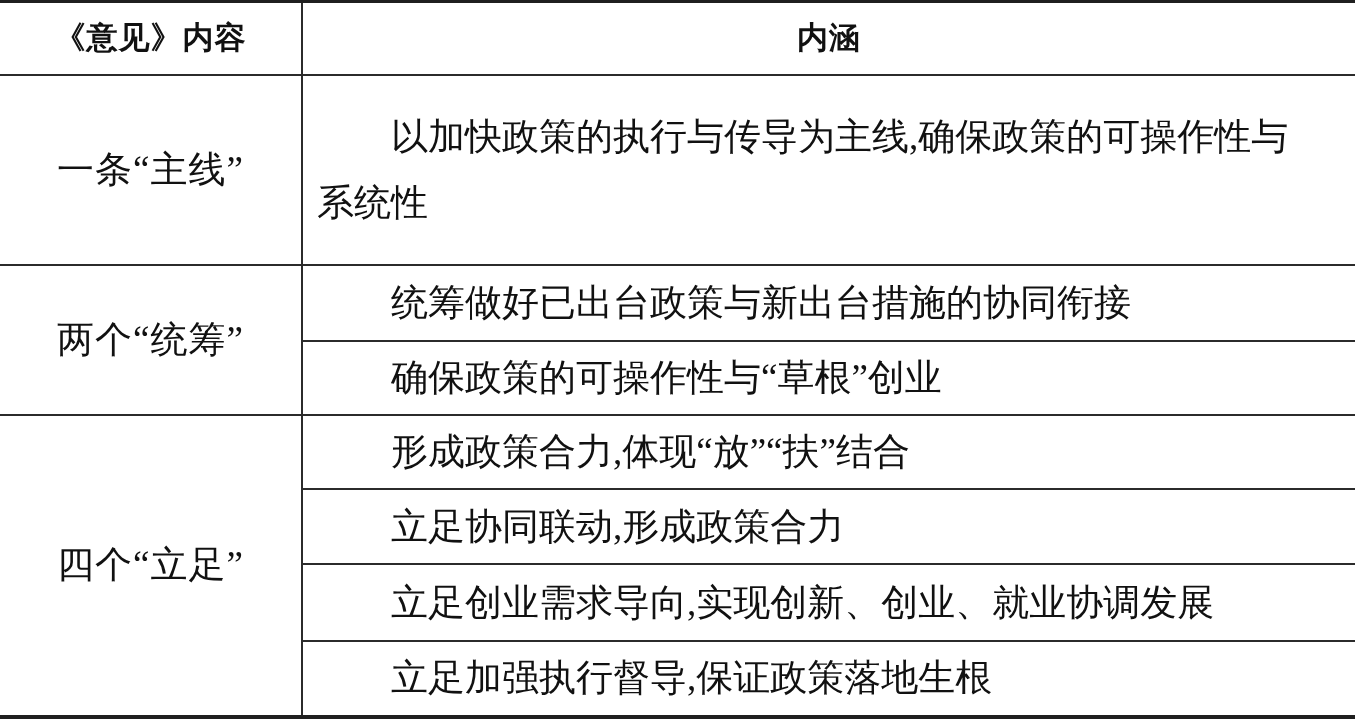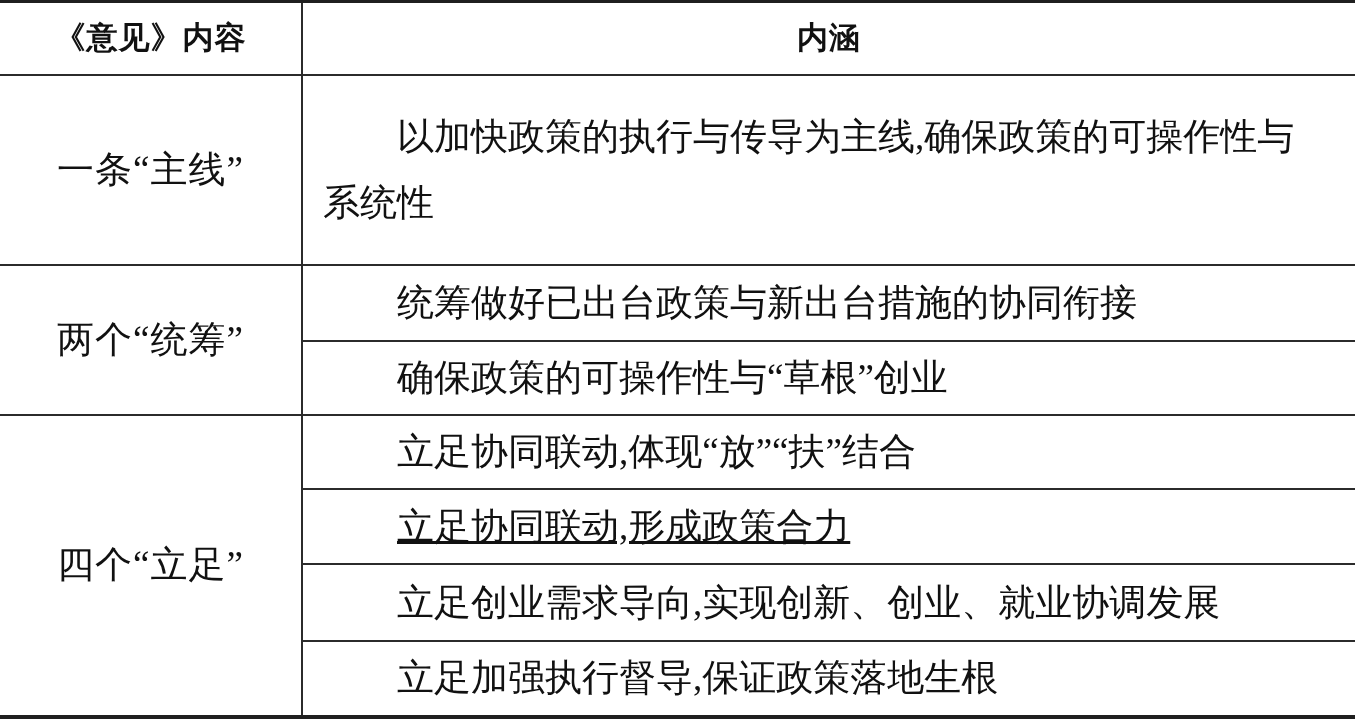--- a/index.html
+++ b/index.html
@@ -25,21 +25,21 @@
     border-bottom: 4px solid #1f1f1f;
   }
   col.c-label  { width: 302px; }
   col.c-detail { width: 1053px; }
 
   tr.h-row     { height: 73px; }
   tr.r1        { height: 190px; }
   tr.r2a       { height: 75px; }
   tr.r2b       { height: 74px; }
   tr.r3a       { height: 74px; }
-  tr.r3b       { height: 75px; text-decoration: underline; }
+  tr.r3b       { height: 75px; }
   tr.r3c       { height: 76px; }
   tr.r3d       { height: 76px; margin-top: 32px; }
 
   th, td {
     border-top: 2px solid #2b2b2b;
     vertical-align: middle;
     padding: 0;
   }
   tr.h-row th { border-top: none; }
 
@@ -56,21 +56,21 @@
     font-size: 31px;
     text-align: center;
     letter-spacing: 1px;
   }
   .label-text {
     font-size: 37px;
     letter-spacing: 1px;
     white-space: nowrap;
   }
   .cell-detail {
-    padding-left: 20px;
+    padding-left: 14px;
     padding-right: 14px;
   }
   .detail-line {
     font-size: 37px;
     text-indent: 2em;
     line-height: 66px;
     white-space: nowrap;
   }
   .para {
     max-width: 1010px;
@@ -118,21 +118,21 @@
       <td class="cell-detail">
         <div class="detail-line">确保政策的可操作性与“草根”创业</div>
       </td>
     </tr>
 
     <tr class="r3a">
       <td class="cell-label" rowspan="4">
         <span class="label-text">四个“立足”</span>
       </td>
       <td class="cell-detail">
-        <div class="detail-line">立足协同联动,体现“放”“扶”结合</div>
+        <div class="detail-line">形成政策合力,体现“放”“扶”结合</div>
       </td>
     </tr>
     <tr class="r3b">
       <td class="cell-detail">
         <div class="detail-line">立足协同联动,形成政策合力</div>
       </td>
     </tr>
     <tr class="r3c">
       <td class="cell-detail">
         <div class="detail-line">立足创业需求导向,实现创新、创业、就业协调发展</div>

